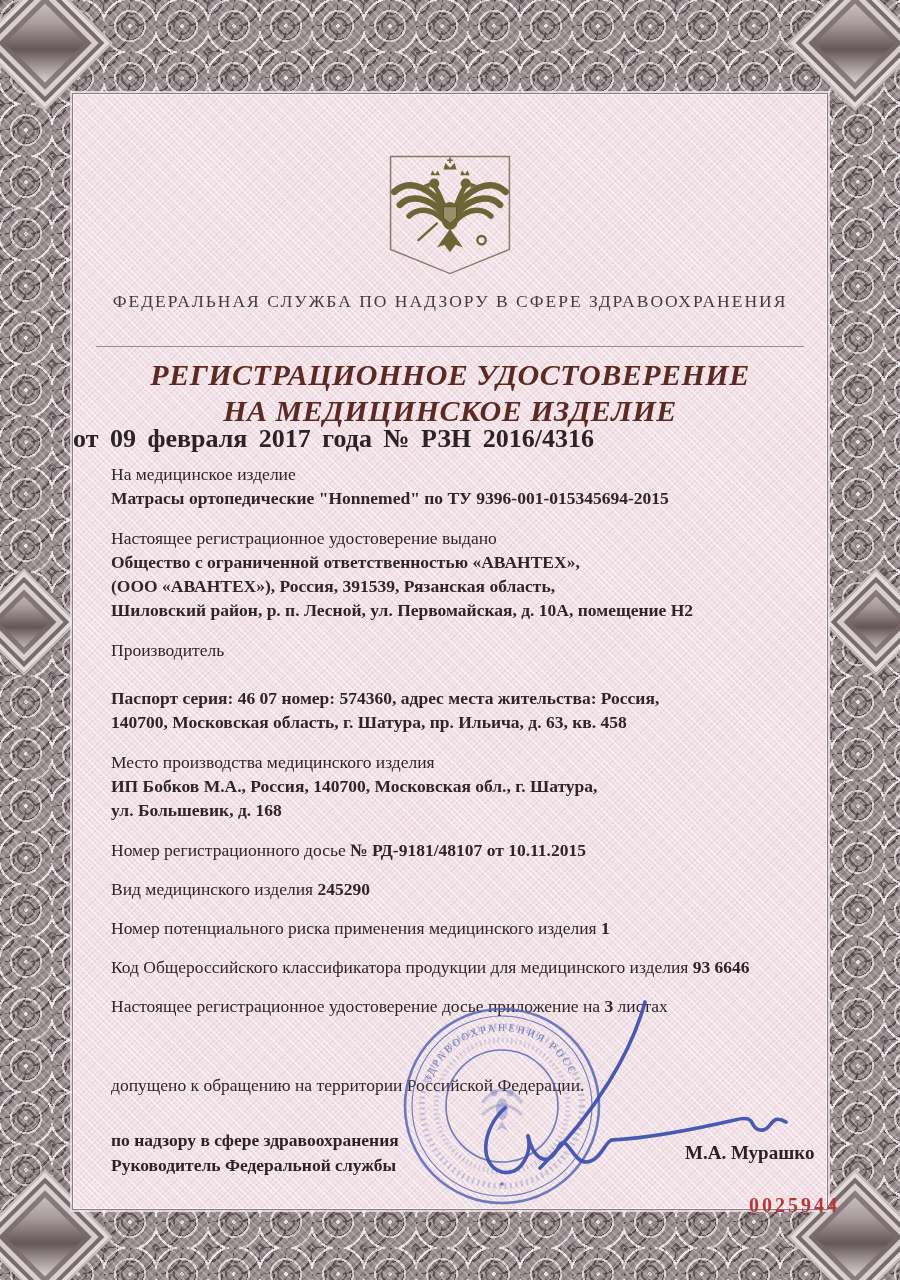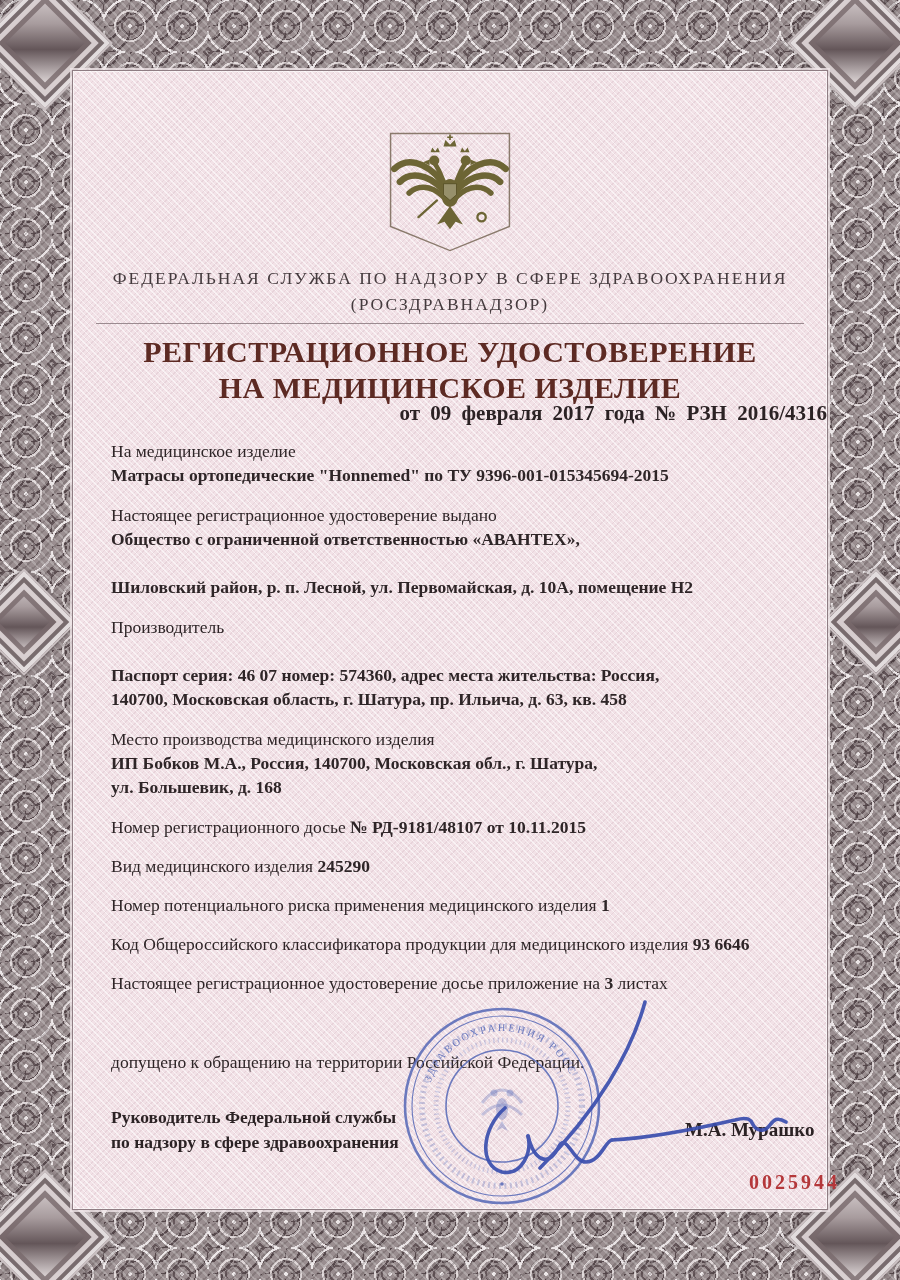--- a/index.html
+++ b/index.html
@@ -38,34 +38,35 @@
 
   
   .doc{
     position:absolute;inset:70px 72px;
     background-color:#f2e2e7;
     background-image:
       repeating-linear-gradient(45deg, rgba(255,255,255,.6) 0 1px, transparent 1px 4px),
       repeating-linear-gradient(-45deg, rgba(221,196,205,.5) 0 1px, transparent 1px 4px);
     border:1px solid #8f7d83;
     box-shadow:0 0 0 2px rgba(240,230,233,.8), inset 0 0 0 1px rgba(255,255,255,.55);
+    margin-top:23px;
   }
   .emblem{position:absolute;top:60px;left:50%;margin-left:-65px;}
   .agency{
     position:absolute;top:194px;left:0;right:0;text-align:center;
     font-size:17.5px;letter-spacing:2px;line-height:26px;color:#443a3d;
   }
   .rule{position:absolute;top:252px;left:23px;right:23px;border-top:1px solid #9b8b90;}
   .cert-title{
     position:absolute;top:263px;left:0;right:0;text-align:center;
-    font-weight:bold;font-size:30px;line-height:36px;color:#5d2a23;letter-spacing:.5px;
+    font-weight:bold;font-size:30px;line-height:36px;color:#5d2a23;letter-spacing:.5px;font-style:italic;
   }
   .dateline{
-    position:absolute;top:330px;left:0;right:0;text-align:right;
-    font-weight:bold;font-size:21px;color:#2b2224;word-spacing:5px;
+    position:absolute;top:330px;left:0;right:0;text-align:left;
+    font-weight:bold;font-size:26px;color:#2b2224;word-spacing:5px;
   }
   .bodytext{
     position:absolute;top:368px;left:38px;right:6px;
     font-size:17.5px;line-height:24px;color:#2e2527;
   }
   .bodytext p{margin:0 0 16px 0;}
   .bodytext p.tight{margin-bottom:15px;font-family:Liberation Serif, serif;}
   b{font-weight:bold;}
   .order{position:absolute;top:978px;left:38px;font-size:17.5px;line-height:26px;color:#2e2527;}
   .signer{position:absolute;top:1034px;left:38px;font-weight:bold;font-size:17.5px;line-height:25px;color:#2b2224;}
@@ -116,40 +117,39 @@
       <path d="M63,16 l2,-7 5,5 5,-5 2,7 z" fill="#6d6535"></path>
       <path d="M70,9 v-6 M67,6 h6" stroke="#6d6535" stroke-width="1.8"></path>
       <path d="M70,80 L56,100 L64,97 L70,105 L76,97 L84,100 Z" fill="#6d6535"></path>
       <circle cx="104" cy="92" r="4.5" fill="none" stroke="#6d6535" stroke-width="2.5"></circle>
       <path d="M63,56 h14 v12 l-7,6 -7,-6 z" fill="#97906b" stroke="#554e24" stroke-width=".9"></path>
     </svg>
   </div>
 
   <div class="agency">
     <div>ФЕДЕРАЛЬНАЯ СЛУЖБА ПО НАДЗОРУ В СФЕРЕ ЗДРАВООХРАНЕНИЯ</div>
-    <div>(РОСЗДРАВНАДЗОР)</div>
   </div>
 
   <div class="rule"></div>
 
   <div class="cert-title">
     <div>РЕГИСТРАЦИОННОЕ УДОСТОВЕРЕНИЕ</div>
     <div>НА МЕДИЦИНСКОЕ ИЗДЕЛИЕ</div>
   </div>
   <div class="dateline">от  09 февраля 2017 года    №   РЗН 2016/4316</div>
 
   <div class="bodytext">
     <p>
       <span>На медицинское изделие</span><br>
       <b>Матрасы ортопедические "Honnemed" по ТУ 9396-001-015345694-2015</b>
     </p>
     <p>
       <span>Настоящее регистрационное удостоверение выдано</span><br>
       <b>Общество с ограниченной ответственностью «АВАНТЕХ»,</b><br>
-      <br>
+      <b>(ООО «АВАНТЕХ»), Россия, 391539, Рязанская область,</b><br>
       <b>Шиловский район, р. п. Лесной, ул. Первомайская, д. 10А, помещение Н2</b>
     </p>
     <p>
       <span>Производитель</span><br>
       <br>
       <b>Паспорт серия: 46 07 номер: 574360, адрес места жительства: Россия,</b><br>
       <b>140700, Московская область, г. Шатура, пр. Ильича, д. 63, кв. 458</b>
     </p>
     <p>
       <span>Место производства медицинского изделия</span><br>
@@ -176,22 +176,22 @@
       <span>Настоящее регистрационное удостоверение досье приложение на</span>
       <b>3</b>
       <span>листах</span>
     </p>
   </div>
 
   <div class="order">
     <div>допущено к обращению на территории Российской Федерации.</div>
   </div>
   <div class="signer">
+    <div>по надзору в сфере здравоохранения</div>
     <div>Руководитель Федеральной службы</div>
-    <div>по надзору в сфере здравоохранения</div>
   </div>
   <div class="signer-name">М.А. Мурашко</div>
   <div class="serial">0025944</div>
 </div>
 
 <div class="overlay">
   <svg width="470" height="240" viewBox="0 0 470 240">
     <defs>
       <path id="arcTop" d="M 57,121 A 75,75 0 0 1 207,121" fill="none"></path>
     </defs>

